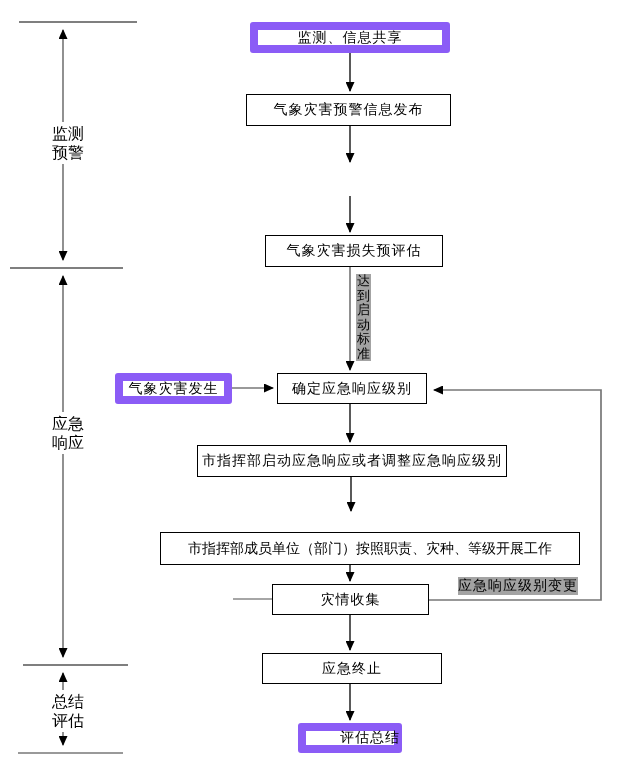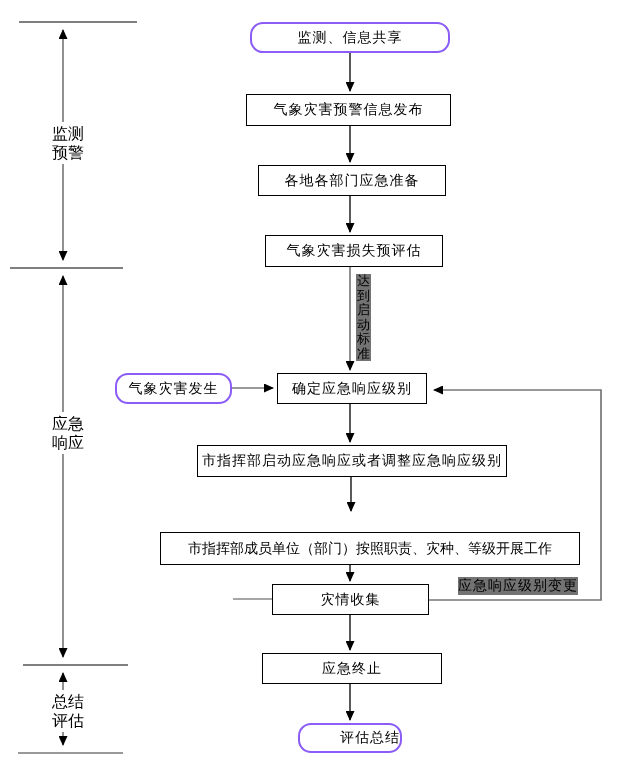--- a/index.html
+++ b/index.html
@@ -19,22 +19,22 @@
     background: #ffffff;
     display: flex;
     align-items: center;
     justify-content: center;
     font-size: 14px;
     letter-spacing: 1px;
     white-space: nowrap;
     z-index: 2;
   }
   .node.rounded {
-    border: 2px solid #8b5cf6;
-    border-radius: 13px;
+    border: 8px solid #8b5cf6;
+    border-radius: 3px;
   }
   
   #n1  { left: 250px; top: 22px;  width: 200px; height: 31px; }
   #n2  { left: 246px; top: 94px;  width: 205px; height: 32px; }
   #n3  { left: 258px; top: 165px; width: 188px; height: 31px; }
   #n4  { left: 265px; top: 235px; width: 178px; height: 32px; }
   #n5  { left: 277px; top: 373px; width: 150px; height: 31px; }
   #n8  { left: 115px; top: 373px; width: 117px; height: 31px; }
   #n6  { left: 197px; top: 445px; width: 310px; height: 32px; }
   #n7  { left: 160px; top: 489px; width: 420px; height: 33px; letter-spacing: 0; margin-top: 43px; }
@@ -54,21 +54,21 @@
     padding: 2px 0;
     z-index: 2;
   }
   #p1 { top: 122px; }
   #p2 { top: 412px; }
   #p3 { top: 690px; }
 
   .edge-label {
     position: absolute;
     font-size: 14px;
-    background: #737373;
+    background: #a3a3a3;
     z-index: 2;
   }
   #threshold {
     left: 356px;
     top: 274px;
     width: 15px;
     font-size: 13px;
     line-height: 14.5px;
     word-break: break-all;
     text-align: center;
@@ -111,21 +111,20 @@
     <line x1="350" y1="684" x2="350" y2="720" stroke="#000" stroke-width="1.3" marker-end="url(#ah)"></line>
 
     <line x1="232" y1="388" x2="273" y2="388" stroke="#777" stroke-width="1.5" marker-end="url(#ah)"></line>
     <line x1="233" y1="599" x2="272" y2="599" stroke="#888" stroke-width="1.7"></line>
 
     <polyline points="429,600 601,600 601,390 434,390" fill="none" stroke="#777" stroke-width="1.7" marker-end="url(#ah)"></polyline>
   </svg>
 
   <div id="n1" class="node rounded">监测、信息共享</div>
   <div id="n2" class="node">气象灾害预警信息发布</div>
-  <div id="n3" class="node">各地各部门应急准备</div>
   <div id="n4" class="node">气象灾害损失预评估</div>
   <div id="n8" class="node rounded">气象灾害发生</div>
   <div id="n5" class="node">确定应急响应级别</div>
   <div id="n6" class="node">市指挥部启动应急响应或者调整应急响应级别</div>
   <div id="n7" class="node">市指挥部成员单位（部门）按照职责、灾种、等级开展工作</div>
   <div id="n10" class="node">灾情收集</div>
   <div id="n11" class="node">应急终止</div>
   <div id="n12" class="node rounded">评估总结</div>
 
   <div id="p1" class="phase">

